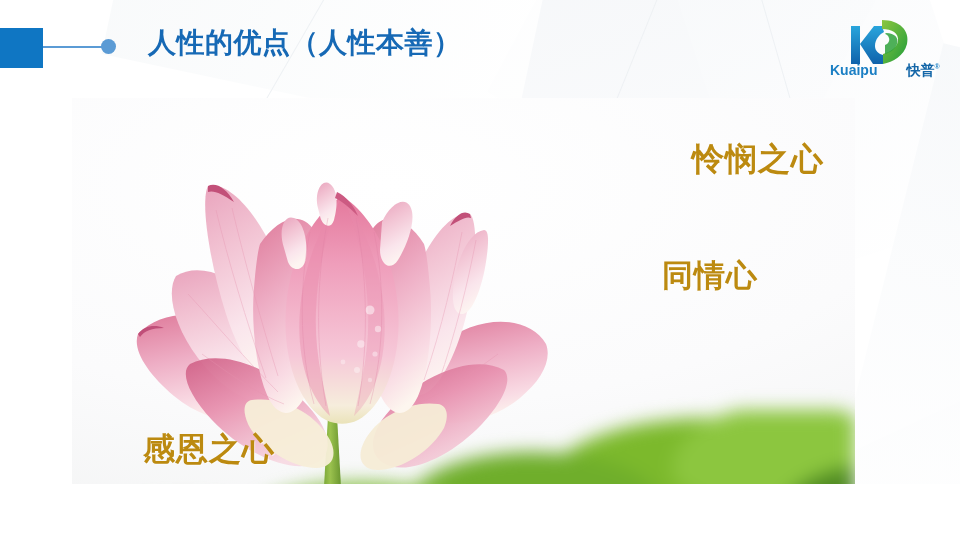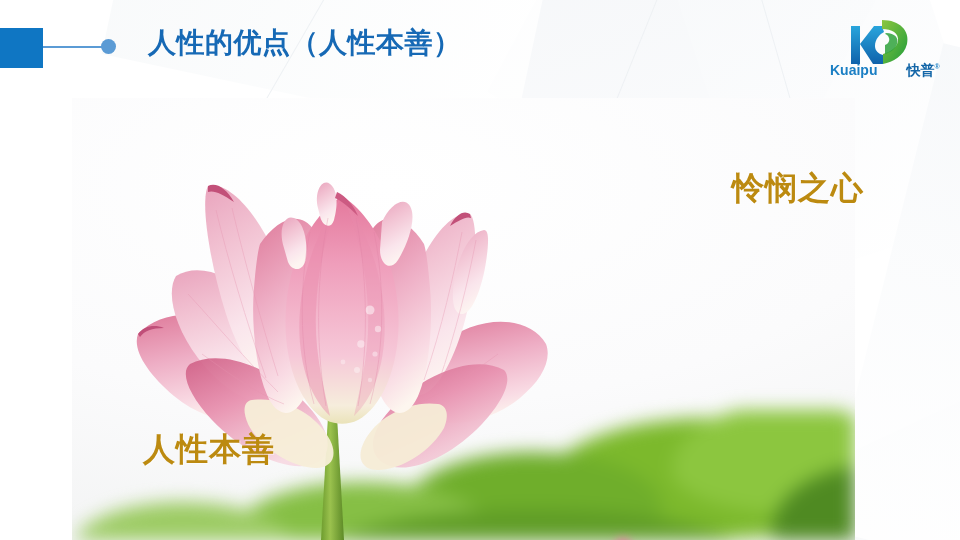--- a/index.html
+++ b/index.html
@@ -8,21 +8,21 @@
     padding: 0;
     background: #ffffff;
   }
   body {
     font-family: "Liberation Sans", "DejaVu Sans", sans-serif;
   }
 
   .slide {
     position: relative;
     width: 960px;
-    height: 540px;
+    height: 484px;
     overflow: hidden;
     background: #ffffff;
   }
 
   
   .bg-facets {
     position: absolute;
     inset: 0;
     overflow: hidden;
     pointer-events: none;
@@ -152,21 +152,21 @@
   
   .gold-label {
     position: absolute;
     color: #bc8a10;
     font-weight: bold;
     white-space: nowrap;
     text-shadow: 1px 1px 0 rgba(255,255,255,.55);
     letter-spacing: 1px;
   }
   .lb-aixin     { left: 551px; top: 177px; font-size: 30px; }
-  .lb-lianmin   { left: 692px; top: 167px; font-size: 32px; margin-left: 40px; }
+  .lb-lianmin   { left: 692px; top: 138px; font-size: 32px; }
   .lb-tongqing  { left: 662px; top: 255px; font-size: 31px; }
   .lb-ganen     { left: 573px; top: 361px; font-size: 31px; }
   .lb-ceyin     { left: 143px; top: 428px; font-size: 32px; }
 </style>
 </head>
 <body>
 
 <div class="slide">
 
   <div class="bg-facets">
@@ -352,15 +352,16 @@
           <path d="M196 70 C186 120 182 190 194 258"></path>
           <path d="M224 70 C234 120 238 190 226 258"></path>
           <path d="M178 84 C168 132 166 198 182 256"></path>
           <path d="M242 84 C252 132 254 198 238 256"></path>
         </g>
       </svg>
     </div>
   </div>
 
   <div class="gold-label lb-lianmin">怜悯之心</div>
-  <div class="gold-label lb-ceyin">人性本善</div>
+  <div class="gold-label lb-tongqing">同情心</div>
+  <div class="gold-label lb-ceyin">感恩之心</div>
 
 </div>
 
 </body></html>

